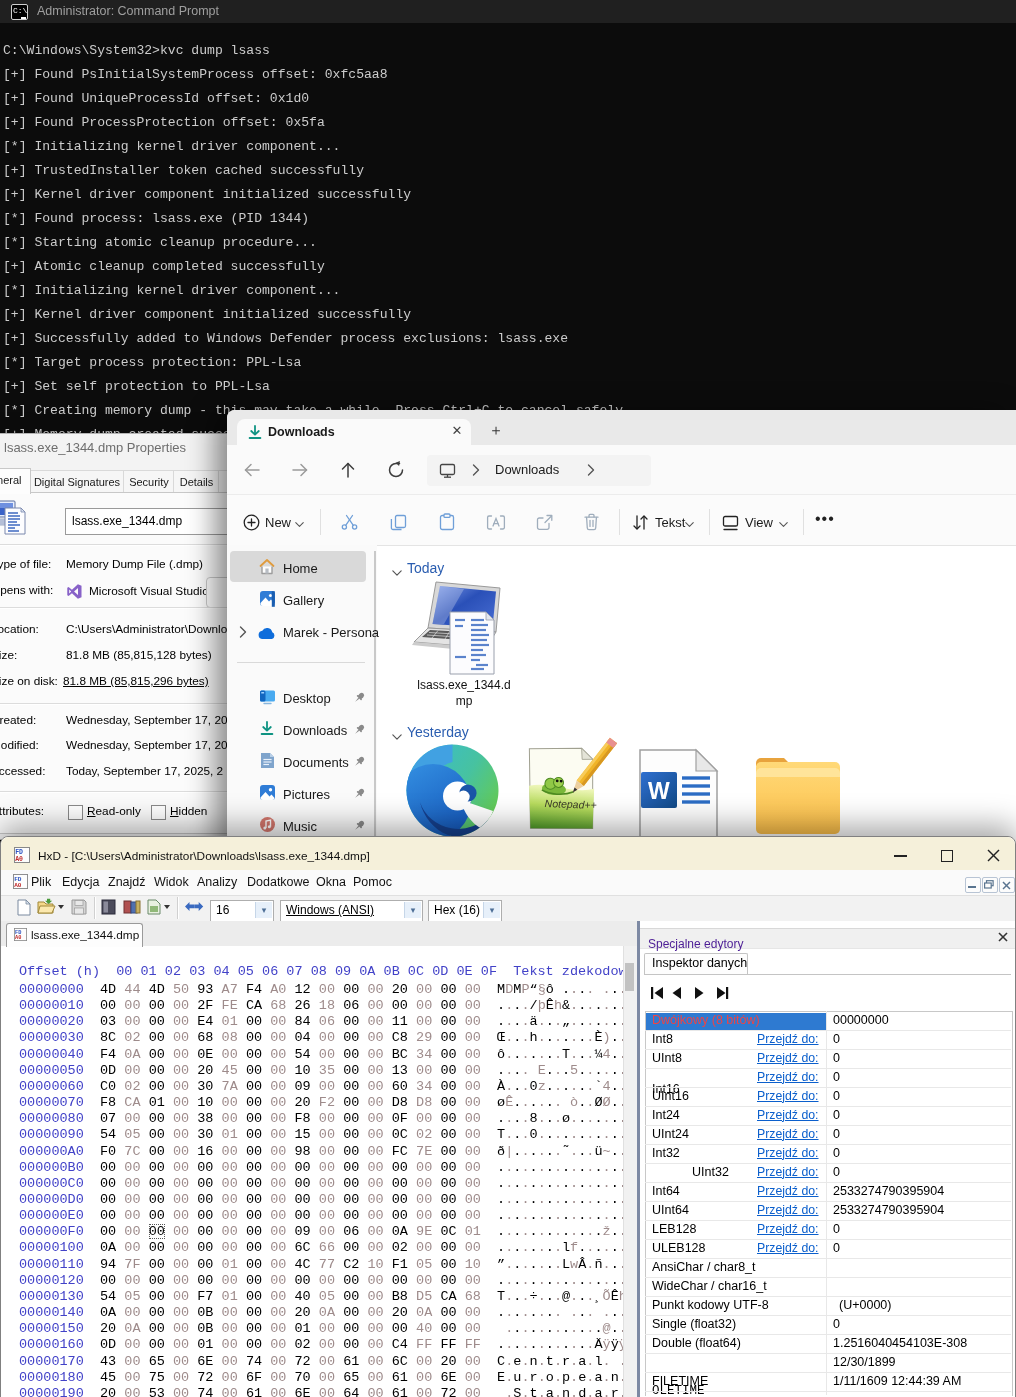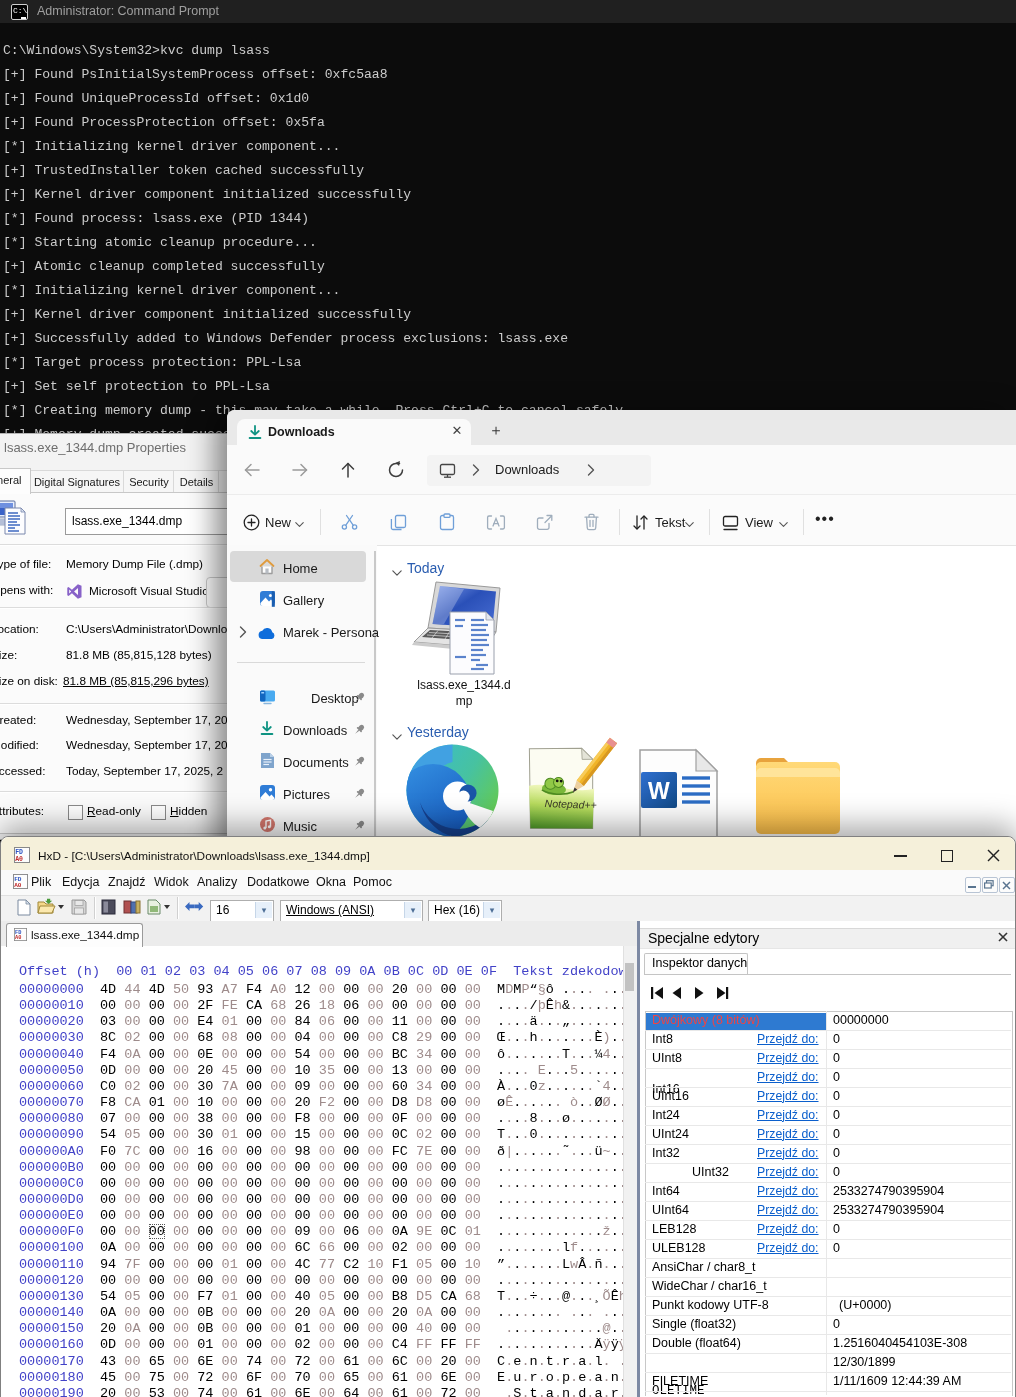--- a/index.html
+++ b/index.html
@@ -304,21 +304,21 @@
 <path d="M5 13 A4.2 4.2 0 0 1 5.3 4.7 A5.4 5.4 0 0 1 15.3 6.3 A3.6 3.6 0 0 1 15 13 Z" fill="#0f6ddb"></path>
     </svg>
 <div class="sitext" style="top:215px;">Marek - Persona</div>
 <div class="abs" style="left:10px;top:252px;width:128px;height:1px;background:#d9d9d9;"></div>
 <svg style="left:32px;top:278px;" width="17" height="17" viewBox="0 0 17 17">
 <rect x="1" y="2.5" width="15" height="11" rx="1.5" fill="#49aaf0"></rect>
 <rect x="1" y="2.5" width="5.5" height="11" rx="1.5" fill="#1266c0"></rect>
 <rect x="2.2" y="4" width="3" height="1.6" fill="#9fd2ff" rx=".5"></rect>
 <path d="M5 15.5 L12 15.5" stroke="#88b6dd" stroke-width="1.4" stroke-linecap="round"></path>
     </svg>
-<div class="sitext" style="top:281px;margin-left:28px;">Desktop</div>
+<div class="sitext" style="top:281px;">Desktop</div>
 <svg style="left:33px;top:311px;" width="14" height="15" viewBox="0 0 14 15">
 <g stroke="#0e9382" stroke-width="1.8" fill="none" stroke-linecap="round" stroke-linejoin="round">
 <path d="M7 1 L7 9.2"></path>
         <path d="M3.2 6 L7 9.6 L10.8 6"></path>
         <path d="M1.6 13 L12.4 13"></path>
       </g>
     </svg>
 <div class="sitext" style="top:313px;">Downloads</div>
 <svg style="left:33px;top:342px;" width="15" height="17" viewBox="0 0 15 17">
 <path d="M1 1 L10 1 L14 5 L14 16 L1 16 Z" fill="#7fa4cc"></path>
@@ -644,21 +644,21 @@
 <div class="hexrow" style="top:484.1px;"><span class="of">00000150</span>  <span class="b0">20 </span><span class="b1">0A </span><span class="b0">00 </span><span class="b1">00 </span><span class="b0">0B </span><span class="b1">00 </span><span class="b0">00 </span><span class="b1">00 </span><span class="b0">01 </span><span class="b1">00 </span><span class="b0">00 </span><span class="b1">00 </span><span class="b0">00 </span><span class="b1">40 </span><span class="b0">00 </span><span class="b1">00</span>  <span class="b0"> </span><span class="b1">.</span><span class="b0">.</span><span class="b1">.</span><span class="b0">.</span><span class="b1">.</span><span class="b0">.</span><span class="b1">.</span><span class="b0">.</span><span class="b1">.</span><span class="b0">.</span><span class="b1">.</span><span class="b0">.</span><span class="b1">@</span><span class="b0">.</span><span class="b1">.</span></div>
 <div class="hexrow" style="top:500.3px;"><span class="of">00000160</span>  <span class="b0">0D </span><span class="b1">00 </span><span class="b0">00 </span><span class="b1">00 </span><span class="b0">01 </span><span class="b1">00 </span><span class="b0">00 </span><span class="b1">00 </span><span class="b0">02 </span><span class="b1">00 </span><span class="b0">00 </span><span class="b1">00 </span><span class="b0">C4 </span><span class="b1">FF </span><span class="b0">FF </span><span class="b1">FF</span>  <span class="b0">.</span><span class="b1">.</span><span class="b0">.</span><span class="b1">.</span><span class="b0">.</span><span class="b1">.</span><span class="b0">.</span><span class="b1">.</span><span class="b0">.</span><span class="b1">.</span><span class="b0">.</span><span class="b1">.</span><span class="b0">Ä</span><span class="b1">ÿ</span><span class="b0">ÿ</span><span class="b1">ÿ</span></div>
 <div class="hexrow" style="top:516.5px;"><span class="of">00000170</span>  <span class="b0">43 </span><span class="b1">00 </span><span class="b0">65 </span><span class="b1">00 </span><span class="b0">6E </span><span class="b1">00 </span><span class="b0">74 </span><span class="b1">00 </span><span class="b0">72 </span><span class="b1">00 </span><span class="b0">61 </span><span class="b1">00 </span><span class="b0">6C </span><span class="b1">00 </span><span class="b0">20 </span><span class="b1">00</span>  <span class="b0">C</span><span class="b1">.</span><span class="b0">e</span><span class="b1">.</span><span class="b0">n</span><span class="b1">.</span><span class="b0">t</span><span class="b1">.</span><span class="b0">r</span><span class="b1">.</span><span class="b0">a</span><span class="b1">.</span><span class="b0">l</span><span class="b1">.</span><span class="b0"> </span><span class="b1">.</span></div>
 <div class="hexrow" style="top:532.6px;"><span class="of">00000180</span>  <span class="b0">45 </span><span class="b1">00 </span><span class="b0">75 </span><span class="b1">00 </span><span class="b0">72 </span><span class="b1">00 </span><span class="b0">6F </span><span class="b1">00 </span><span class="b0">70 </span><span class="b1">00 </span><span class="b0">65 </span><span class="b1">00 </span><span class="b0">61 </span><span class="b1">00 </span><span class="b0">6E </span><span class="b1">00</span>  <span class="b0">E</span><span class="b1">.</span><span class="b0">u</span><span class="b1">.</span><span class="b0">r</span><span class="b1">.</span><span class="b0">o</span><span class="b1">.</span><span class="b0">p</span><span class="b1">.</span><span class="b0">e</span><span class="b1">.</span><span class="b0">a</span><span class="b1">.</span><span class="b0">n</span><span class="b1">.</span></div>
 <div class="hexrow" style="top:548.8px;"><span class="of">00000190</span>  <span class="b0">20 </span><span class="b1">00 </span><span class="b0">53 </span><span class="b1">00 </span><span class="b0">74 </span><span class="b1">00 </span><span class="b0">61 </span><span class="b1">00 </span><span class="b0">6E </span><span class="b1">00 </span><span class="b0">64 </span><span class="b1">00 </span><span class="b0">61 </span><span class="b1">00 </span><span class="b0">72 </span><span class="b1">00</span>  <span class="b0"> </span><span class="b1">.</span><span class="b0">S</span><span class="b1">.</span><span class="b0">t</span><span class="b1">.</span><span class="b0">a</span><span class="b1">.</span><span class="b0">n</span><span class="b1">.</span><span class="b0">d</span><span class="b1">.</span><span class="b0">a</span><span class="b1">.</span><span class="b0">r</span><span class="b1">.</span></div>
 <div class="abs" style="left:622px;top:109px;width:13px;height:452px;background:#f1f1f1;border-left:1px solid #e0e0e0;"></div>
 <div class="abs" style="left:624px;top:126px;width:9px;height:28px;background:#c2c2c2;"></div>
 <div class="abs" style="left:636px;top:84px;width:3px;height:477px;background:#7d89a3;"></div>
 <div class="abs" style="left:639px;top:84px;width:375px;height:477px;background:#fff;"></div>
 <div class="abs" style="left:639px;top:91px;width:375px;height:19px;background:#f0f0f0;border-top:1px solid #d8d8d8;border-bottom:1px solid #e6e6e6;"></div>
-<div class="abs" style="left:647px;top:93px;font-size:14px;color:#000000;">Specjalne edytory</div>
+<div class="abs" style="left:647px;top:100px;font-size:12px;color:#4c1d95;">Specjalne edytory</div>
 <svg style="left:997px;top:95px;" width="10" height="10" viewBox="0 0 10 10">
 <g stroke="#333" stroke-width="1.6">
         <line x1="1" y1="1" x2="9" y2="9"></line>
         <line x1="9" y1="1" x2="1" y2="9"></line>
       </g>
     </svg>
 <div class="abs" style="left:643px;top:116px;width:102px;height:21px;background:#fdfdfd;border:1px solid #c4c4c4;border-bottom:none;border-radius:2px 2px 0 0;"></div>
 <div class="abs" style="left:651px;top:119px;font-size:12.5px;color:#000;">Inspektor danych</div>
 <div class="abs" style="left:643px;top:137px;width:367px;height:1px;background:#c4c4c4;"></div>
 <svg style="left:650px;top:150px;" width="80" height="12" viewBox="0 0 80 12">

